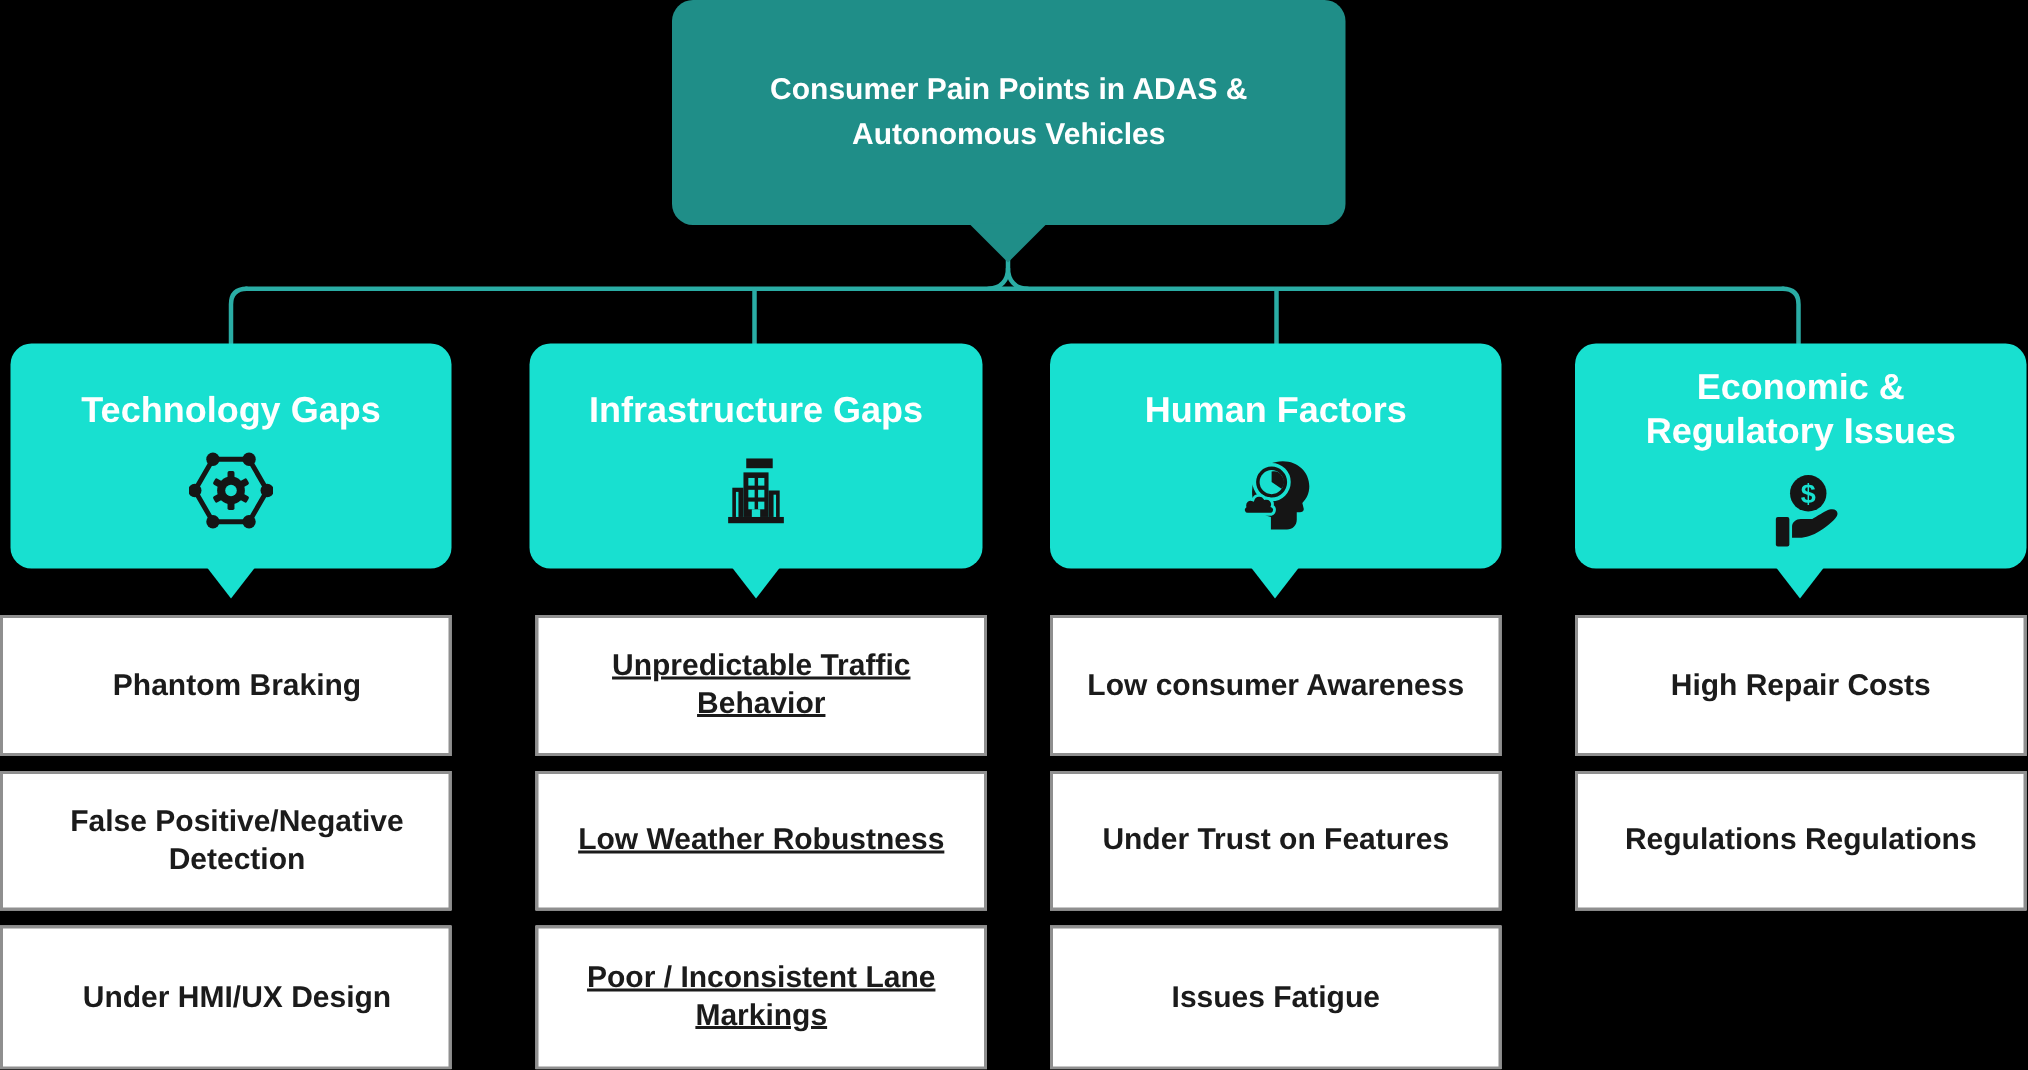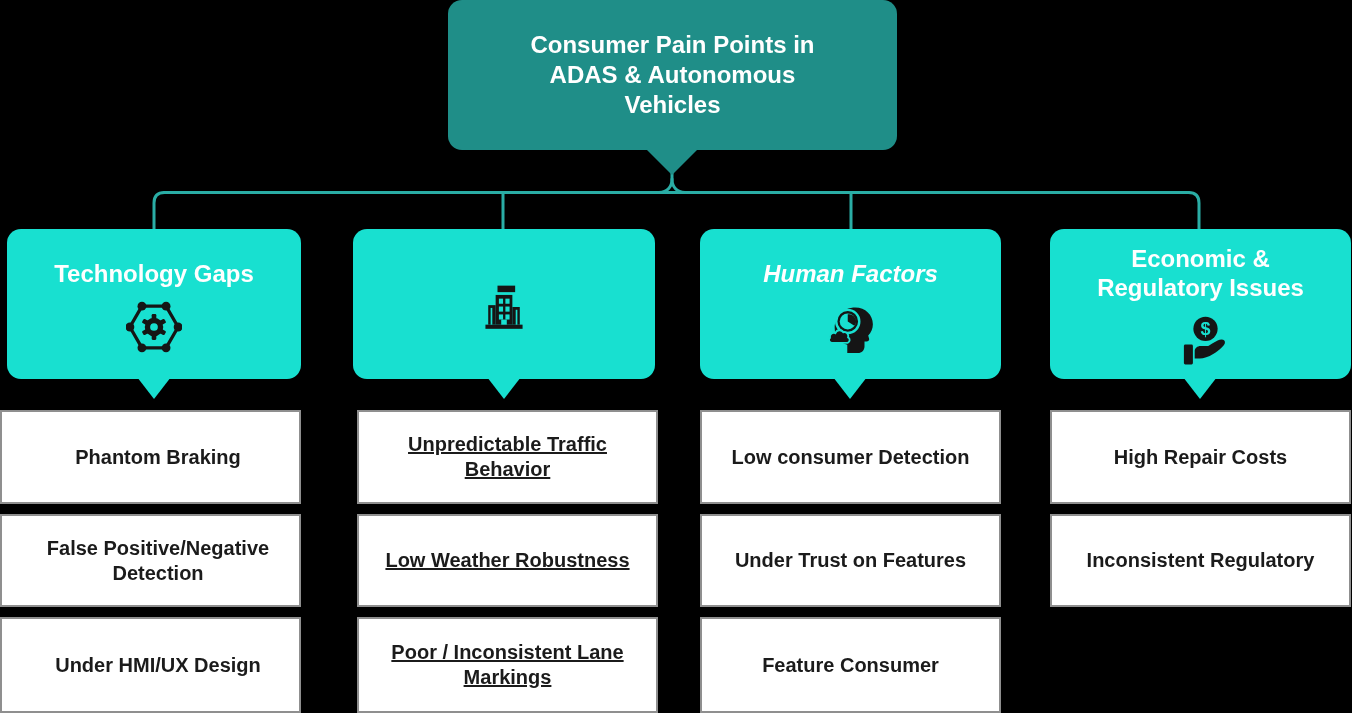--- a/index.html
+++ b/index.html
@@ -8,21 +8,21 @@
     background:#000; font-family:"Liberation Sans", sans-serif;
   }
   
   .root-box {
     position:absolute; left:448px; top:0; width:449px; height:150px;
     background:#1f8e88; border-radius:14px;
     display:flex; align-items:center; justify-content:center;
   }
   .root-box .t {
     max-width:320px; text-align:center; color:#fff;
-    font-size:24px; line-height:30px; font-weight:bold;
+    font-size:20px; line-height:30px; font-weight:bold;
   }
   .root-tail {
     position:absolute; left:646px; top:149px; width:0; height:0;
     border-left:26px solid transparent; border-right:26px solid transparent;
     border-top:26px solid #1f8e88;
   }
   
   .connectors { position:absolute; left:0; top:0; z-index:0; }
   
   .branch {
@@ -31,21 +31,21 @@
     align-items:center; justify-content:center; gap:10px; padding-top:6px;
     box-sizing:border-box; z-index:1;
   }
   .branch .bt {
     max-width:250px; text-align:center; color:#fff;
     font-size:24px; line-height:29px; font-weight:bold;
   }
   .branch .ic { height:58px; display:flex; align-items:center; justify-content:center; }
   .b0 { left:7px;    width:294px; }
   .b1 { left:353px;  width:302px; }
-  .b2 { left:700px;  width:301px;font-style:italic; }
+  .b2 { left:700px;  width:301px; }
   .b3 { left:1050px; width:301px; }
   .branch-tail {
     position:absolute; top:377px; width:0; height:0; z-index:1;
     border-left:17px solid transparent; border-right:17px solid transparent;
     border-top:22px solid #18e0d0;
   }
   .bt0 { left:137px;  }
   .bt1 { left:487px;  }
   .bt2 { left:833px;  }
   .bt3 { left:1183px; }
@@ -103,20 +103,21 @@
           <rect x="26.6" y="14.6" width="4.8" height="6" rx="1.2" transform="rotate(240 29 28)"></rect>
           <rect x="26.6" y="14.6" width="4.8" height="6" rx="1.2" transform="rotate(300 29 28)"></rect>
           <circle cx="29" cy="28" r="9.6"></circle>
         </g>
         <circle cx="29" cy="28" r="4" fill="#18e0d0"></circle>
       </svg>
     </div>
   </div>
 
   <div class="branch b1">
+    <div class="bt">Infrastructure Gaps</div>
     <div class="ic">
       <svg width="52" height="54" viewBox="0 0 56 56">
         <g fill="#151515">
           <rect x="8" y="47" width="40" height="4.5"></rect>
           <rect x="21" y="5" width="19" height="7"></rect>
           <rect x="19" y="15" width="18" height="32"></rect>
           <rect x="11" y="26" width="8" height="21"></rect>
           <rect x="37" y="28" width="8" height="19"></rect>
         </g>
         <g fill="#18e0d0">
@@ -173,20 +174,20 @@
   <div class="branch-tail bt3"></div>
 
   <div class="item c0 r0">Phantom Braking</div>
   <div class="item c0 r1">False Positive/Negative Detection</div>
   <div class="item c0 r2">Under HMI/UX Design</div>
 
   <div class="item c1 r0">Unpredictable Traffic Behavior</div>
   <div class="item c1 r1">Low Weather Robustness</div>
   <div class="item c1 r2">Poor / Inconsistent Lane Markings</div>
 
-  <div class="item c2 r0">Low consumer Detection</div>
+  <div class="item c2 r0">Low consumer Awareness</div>
   <div class="item c2 r1">Under Trust on Features</div>
-  <div class="item c2 r2">Feature Consumer</div>
+  <div class="item c2 r2">Issues Fatigue</div>
 
   <div class="item c3 r0">High Repair Costs</div>
-  <div class="item c3 r1">Inconsistent Regulatory</div>
+  <div class="item c3 r1">Regulations Regulations</div>
 
 </div>
 
 </body></html>

